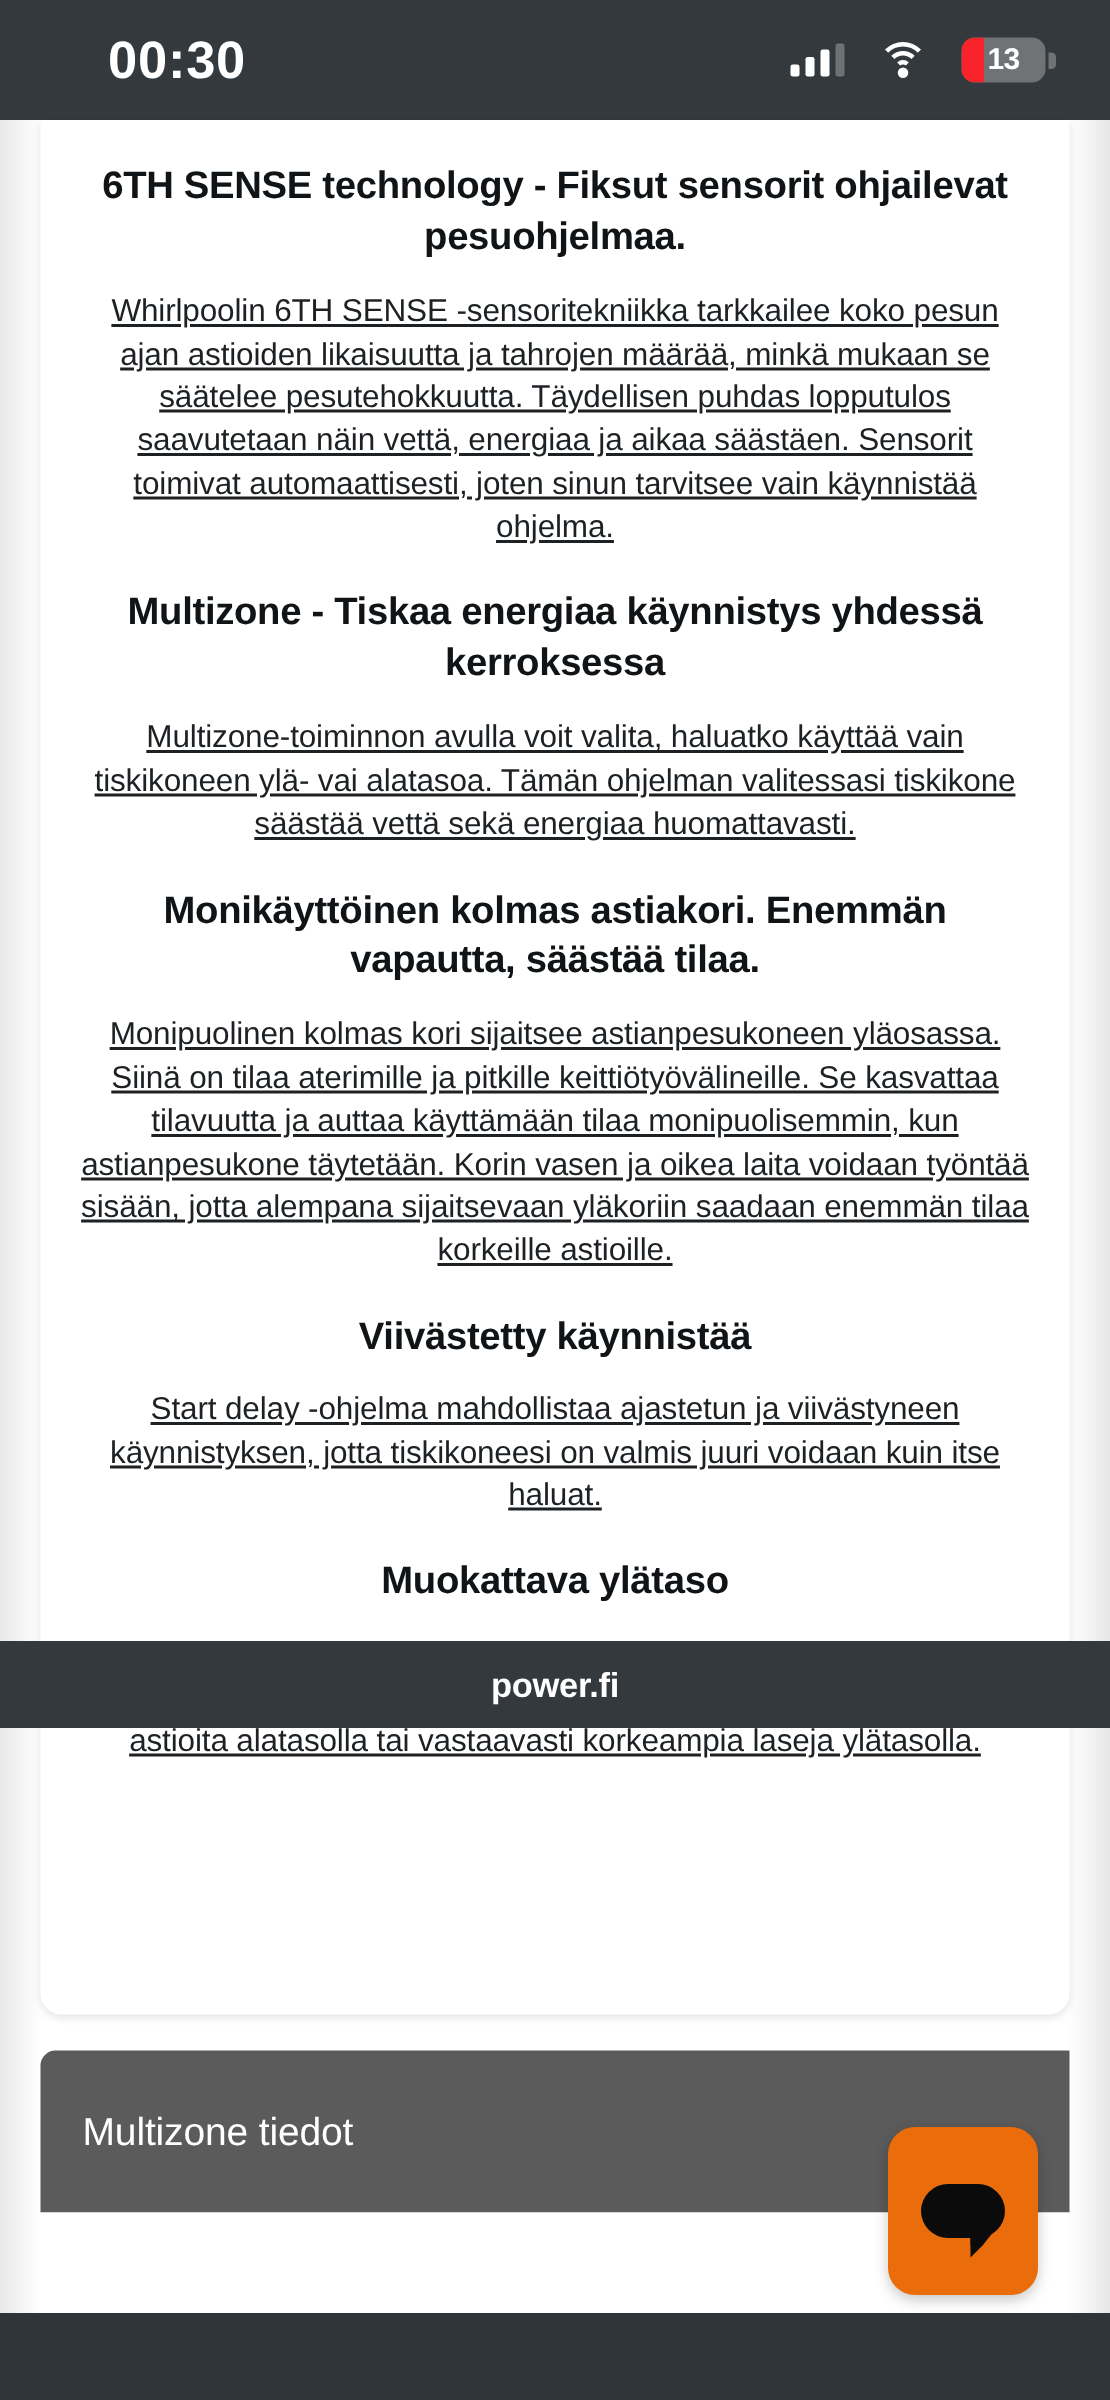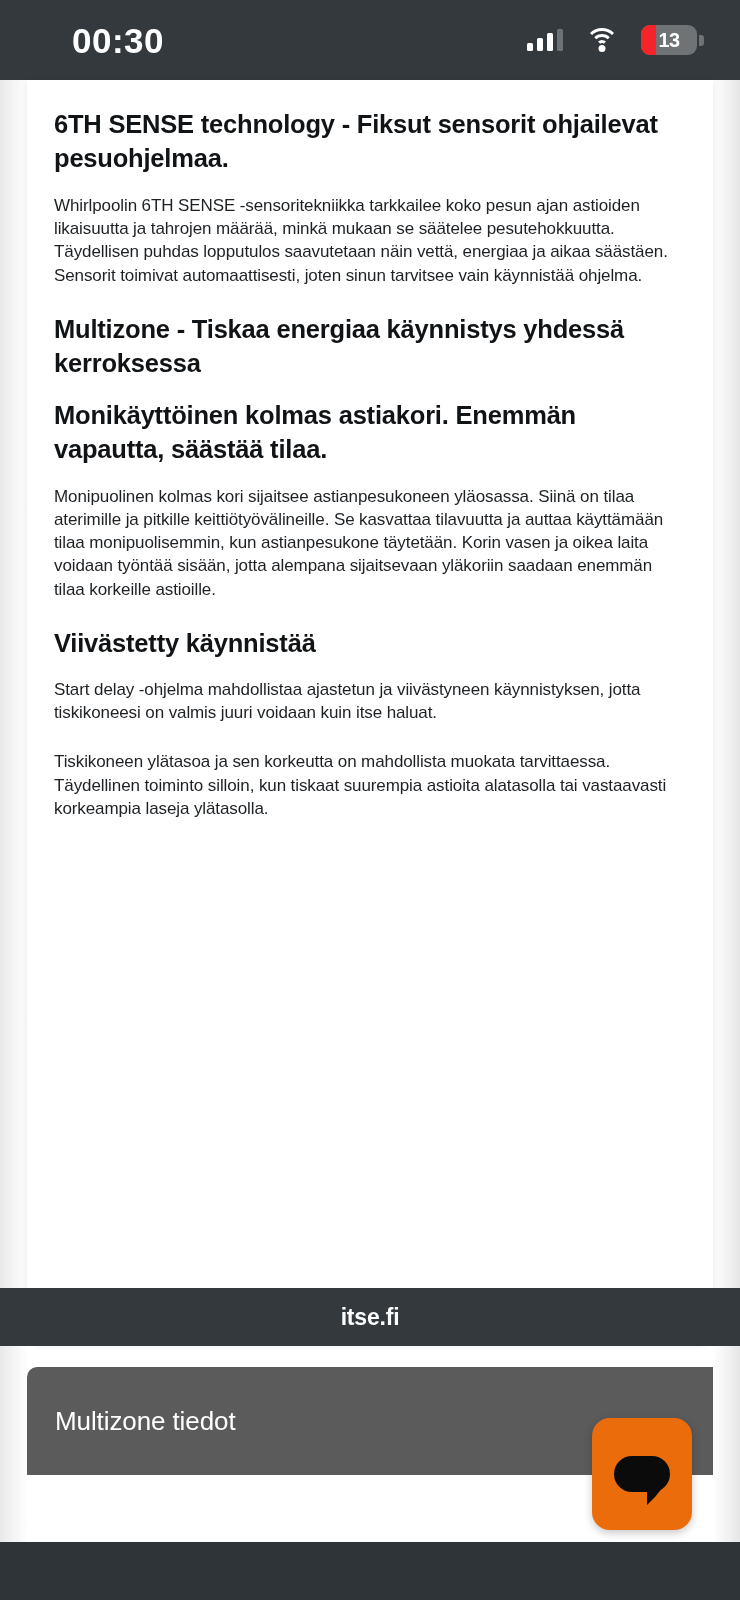--- a/index.html
+++ b/index.html
@@ -3,21 +3,21 @@
 <meta charset="utf-8">
 <title>power.fi — Tuotekuvaus</title>
 <style>
   * { margin:0; padding:0; box-sizing:border-box; }
   html, body {
     width:740px; height:1600px;
     background:#2e3438;
     font-family:"Liberation Sans", sans-serif;
     overflow:hidden;
   }
-  .phone { position:relative; width:740px; height:1346px; background:#c4b5fd; }
+  .phone { position:relative; width:740px; height:1152px; background:#c4b5fd; }
 
   
   .statusbar {
     position:absolute; top:0; left:0; width:740px; height:80px;
     background:#34393d; color:#ffffff;
     display:flex; align-items:center; justify-content:space-between;
     padding:0 36px 0 72px;
   }
   .status-time { font-size:35px; font-weight:bold; letter-spacing:0.5px; line-height:1; }
   .status-icons { display:flex; align-items:center; gap:22px; }
@@ -45,20 +45,21 @@
     display:flex; align-items:center; justify-content:center;
   }
   .battery-fill { position:absolute; left:0; top:0; bottom:0; width:26%; background:#f8232a; }
   .battery-pct { position:relative; font-size:20px; font-weight:bold; color:#ffffff; letter-spacing:-0.5px; }
   .battery-cap { width:5px; height:11px; margin-left:2px; background:#6f7376; border-radius:0 3px 3px 0; }
 
   
   .page {
     position:absolute; top:80px; left:0; width:740px; height:1462px;
     background:#ffffff;
+    text-align:center;
   }
   .gutter-l, .gutter-r {
     position:absolute; top:0; bottom:0; width:28px; pointer-events:none;
   }
   .gutter-l { left:0;  background:linear-gradient(to right,#e9e9e9 0%,#f3f3f3 45%,#ffffff 100%); }
   .gutter-r { right:0; background:linear-gradient(to left ,#e6e6e6 0%,#f2f2f2 45%,#ffffff 100%); }
 
   
   .card {
     position:absolute; top:0; left:27px; width:686px; height:1263px;
@@ -66,22 +67,22 @@
     box-shadow:0 2px 6px rgba(0,0,0,0.10);
     padding:28px 27px 0 27px;
     overflow:hidden;
   }
   h3.sec-title {
     font-size:25.5px; font-weight:bold; color:#111416;
     line-height:1.33; letter-spacing:-0.2px; margin:0 0 18px 0;
   }
   h3.sec-title.tight { margin-bottom:17px; }
   p.sec-body {
-    font-size:17px; font-weight:400; color:#1d2124;
-    line-height:1.37; letter-spacing:-0.1px; margin:0 0 26px 0;
+    font-size:21px; font-weight:400; color:#1d2124;
+    line-height:1.37; letter-spacing:-0.1px; margin:0 0 26px 0;text-decoration:underline;
   }
   p.sec-body:last-child { margin-bottom:0; }
 
   
   .accordion {
     position:absolute; top:1287px; left:27px; width:686px; height:108px;
     background:#5b5b5b; border-radius:10px 0 0 0;
     display:flex; align-items:center; padding:0 28px;
   }
   .accordion-label { font-size:26px; color:#ffffff; font-weight:400; letter-spacing:-0.1px; }
@@ -144,38 +145,40 @@
   <div class="page">
     <div class="gutter-l"></div>
     <div class="gutter-r"></div>
 
     <div class="card">
 
       <h3 class="sec-title">6TH SENSE technology - Fiksut sensorit ohjailevat pesuohjelmaa.</h3>
       <p class="sec-body">Whirlpoolin 6TH SENSE -sensoritekniikka tarkkailee koko pesun ajan astioiden likaisuutta ja tahrojen määrää, minkä mukaan se säätelee pesutehokkuutta. Täydellisen puhdas lopputulos saavutetaan näin vettä, energiaa ja aikaa säästäen. Sensorit toimivat automaattisesti, joten sinun tarvitsee vain käynnistää ohjelma.</p>
 
       <h3 class="sec-title">Multizone - Tiskaa energiaa käynnistys yhdessä kerroksessa</h3>
+      <p class="sec-body">Multizone-toiminnon avulla voit valita, haluatko käyttää vain tiskikoneen ylä- vai alatasoa. Tämän ohjelman valitessasi tiskikone säästää vettä sekä energiaa huomattavasti.</p>
 
       <h3 class="sec-title">Monikäyttöinen kolmas astiakori. Enemmän vapautta, säästää tilaa.</h3>
       <p class="sec-body">Monipuolinen kolmas kori sijaitsee astianpesukoneen yläosassa. Siinä on tilaa aterimille ja pitkille keittiötyövälineille. Se kasvattaa tilavuutta ja auttaa käyttämään tilaa monipuolisemmin, kun astianpesukone täytetään. Korin vasen ja oikea laita voidaan työntää sisään, jotta alempana sijaitsevaan yläkoriin saadaan enemmän tilaa korkeille astioille.</p>
 
       <h3 class="sec-title tight">Viivästetty käynnistää</h3>
       <p class="sec-body">Start delay -ohjelma mahdollistaa ajastetun ja viivästyneen käynnistyksen, jotta tiskikoneesi on valmis juuri voidaan kuin itse haluat.</p>
 
+      <h3 class="sec-title tight">Muokattava ylätaso</h3>
       <p class="sec-body">Tiskikoneen ylätasoa ja sen korkeutta on mahdollista muokata tarvittaessa. Täydellinen toiminto silloin, kun tiskaat suurempia astioita alatasolla tai vastaavasti korkeampia laseja ylätasolla.</p>
 
     </div>
 
     <div class="accordion">
       <span class="accordion-label">Multizone tiedot</span>
     </div>
     <div class="after-strip"></div>
 
     <div class="chat-fab">
       <div class="chat-bubble"></div>
     </div>
   </div>
 
   <div class="browser-bar">
-    <span class="browser-domain">itse.fi</span>
+    <span class="browser-domain">power.fi</span>
   </div>
 
 </div>
 
 </body></html>

